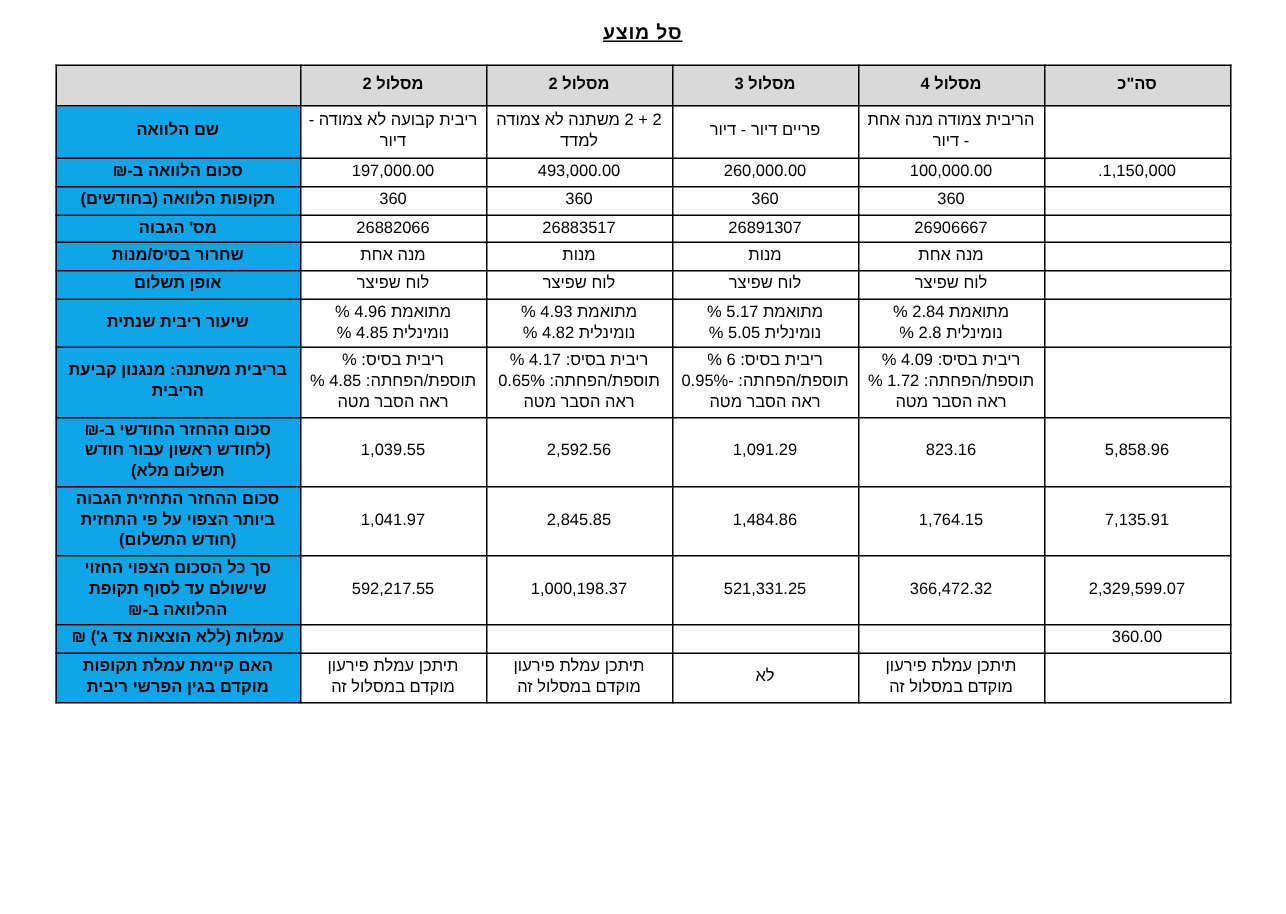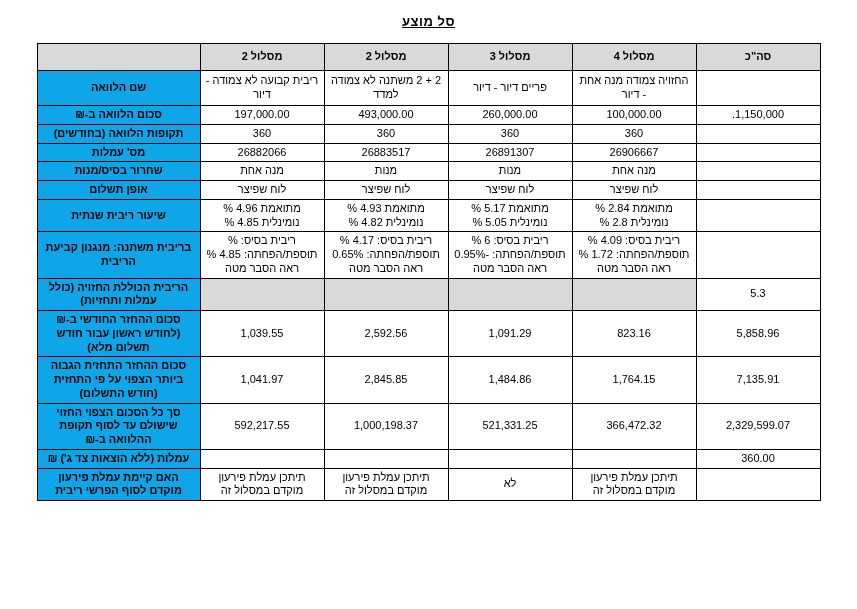--- a/index.html
+++ b/index.html
@@ -101,21 +101,21 @@
         <th class="hdr">מסלול 3</th>
         <th class="hdr">מסלול 2</th>
         <th class="hdr">מסלול 2</th>
         <th class="hdr"></th>
       </tr>
     </thead>
     <tbody>
 
       <tr class="r-first">
         <td class="num"></td>
-        <td class="multi">החזויה צמודה מנה אחת - דיור</td>
+        <td class="multi">הריבית צמודה מנה אחת - דיור</td>
         <td class="multi">פריים דיור - דיור</td>
         <td class="multi">2 + 2 משתנה לא צמודה למדד</td>
         <td class="multi">ריבית קבועה לא צמודה - דיור</td>
         <td class="rowlabel">שם הלוואה</td>
       </tr>
 
       <tr>
         <td class="num">1,150,000.</td>
         <td class="num">100,000.00</td>
         <td class="num">260,000.00</td>
@@ -132,21 +132,21 @@
         <td class="num">360</td>
         <td class="rowlabel multi">תקופות הלוואה (בחודשים)</td>
       </tr>
 
       <tr>
         <td class="num"></td>
         <td class="num">26906667</td>
         <td class="num">26891307</td>
         <td class="num">26883517</td>
         <td class="num">26882066</td>
-        <td class="rowlabel">מס' עמלות</td>
+        <td class="rowlabel">מס' הגבוה</td>
       </tr>
 
       <tr>
         <td class="num"></td>
         <td>מנה אחת</td>
         <td>מנות</td>
         <td>מנות</td>
         <td>מנה אחת</td>
         <td class="rowlabel">שחרור בסיס/מנות</td>
       </tr>
@@ -183,28 +183,20 @@
 ראה הסבר מטה</td>
         <td class="multi">ריבית בסיס: 4.17 %
 תוספת/הפחתה: 0.65%
 ראה הסבר מטה</td>
         <td class="multi">ריבית בסיס: %
 תוספת/הפחתה: 4.85 %
 ראה הסבר מטה</td>
         <td class="rowlabel multi">בריבית משתנה: מנגנון קביעת הריבית</td>
       </tr>
 
-      <tr>
-        <td class="num">5.3</td>
-        <td class="shaded-empty"></td>
-        <td class="shaded-empty"></td>
-        <td class="shaded-empty"></td>
-        <td class="shaded-empty"></td>
-        <td class="rowlabel multi">הריבית הכוללת החזויה (כולל עמלות ותחזיות)</td>
-      </tr>
 
       <tr>
         <td class="num">5,858.96</td>
         <td class="num">823.16</td>
         <td class="num">1,091.29</td>
         <td class="num">2,592.56</td>
         <td class="num">1,039.55</td>
         <td class="rowlabel multi">סכום ההחזר החודשי ב-₪ (לחודש ראשון עבור חודש תשלום מלא)</td>
       </tr>
 
@@ -234,18 +226,18 @@
         <td class="num"></td>
         <td class="rowlabel multi">עמלות (ללא הוצאות צד ג') ₪</td>
       </tr>
 
       <tr>
         <td class="num"></td>
         <td class="multi">תיתכן עמלת פירעון מוקדם במסלול זה</td>
         <td class="multi">לא</td>
         <td class="multi">תיתכן עמלת פירעון מוקדם במסלול זה</td>
         <td class="multi">תיתכן עמלת פירעון מוקדם במסלול זה</td>
-        <td class="rowlabel multi">האם קיימת עמלת פירעון מוקדם לסוף הפרשי ריבית</td>
+        <td class="rowlabel multi">האם קיימת עמלת תקופות מוקדם בגין הפרשי ריבית</td>
       </tr>
 
     </tbody>
   </table>
 </div>
 
 </body></html>

